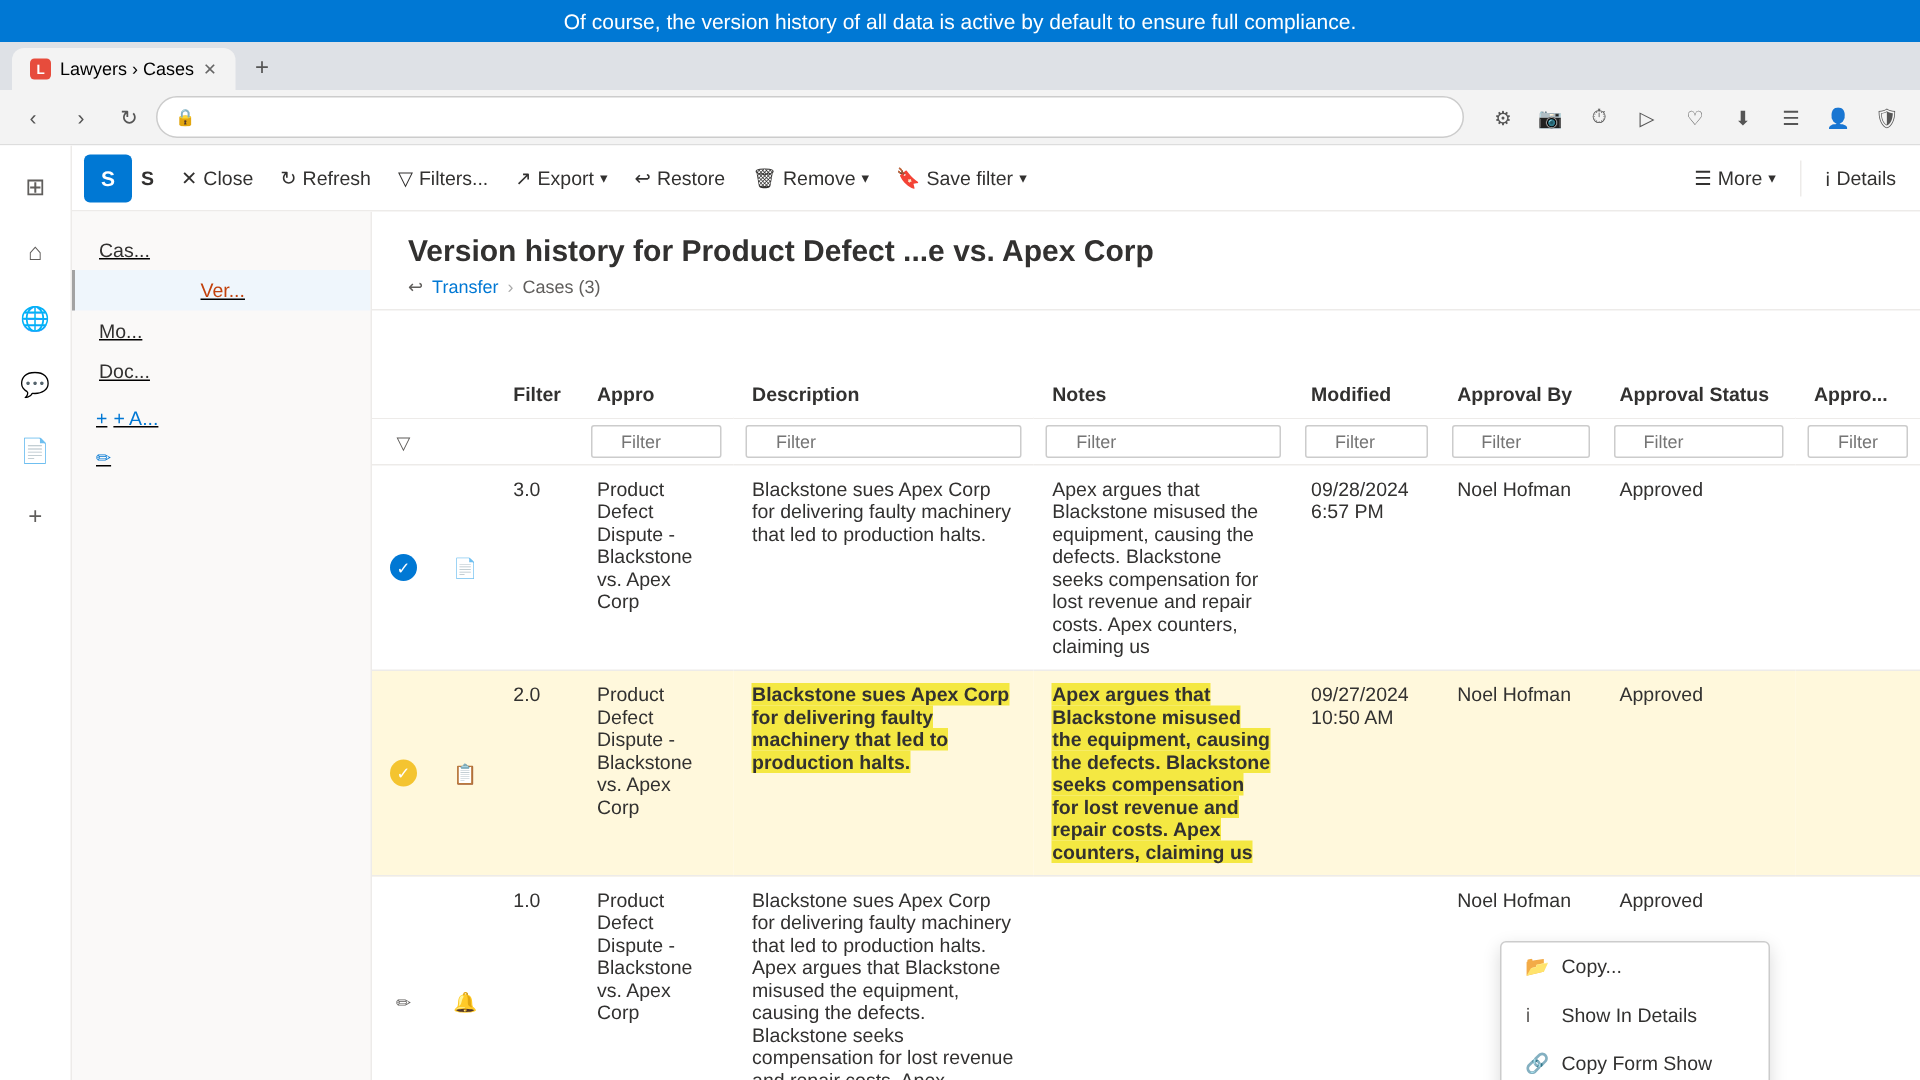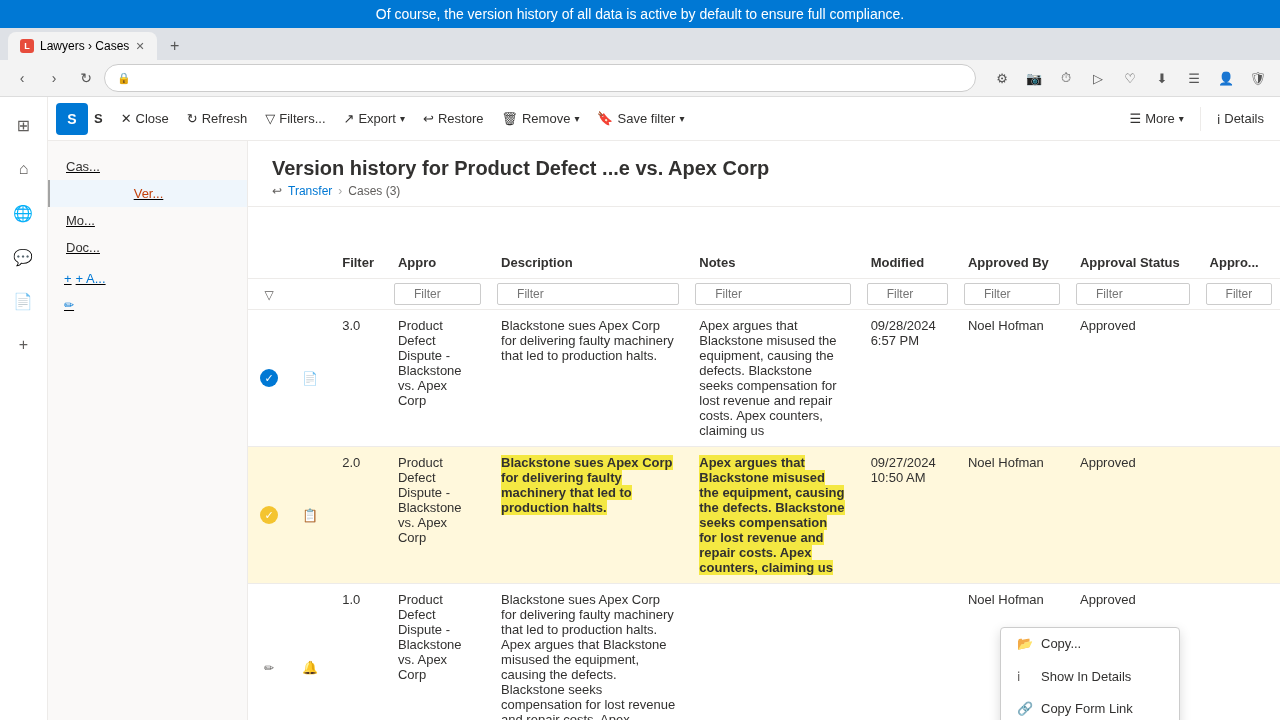--- a/index.html
+++ b/index.html
@@ -493,21 +493,21 @@
           <table>
             <thead>
               <tr>
                 <th class="icon-col"></th>
                 <th class="icon-col"></th>
                 <th>Filter</th>
                 <th>Appro</th>
                 <th>Description</th>
                 <th>Notes</th>
                 <th>Modified</th>
-                <th>Approved By</th>
+                <th>Approval By</th>
                 <th>Approval Status</th>
                 <th>Appro...</th>
               </tr>
               <tr class="filter-row">
                 <td class="icon-col">
                   <span style="font-size:12px;color:#605e5c;">▽</span>
                 </td>
                 <td></td>
                 <td></td>
                 <td><input class="filter-input" placeholder="Filter" style=""></td>
@@ -582,21 +582,21 @@
             <div class="context-menu-item">
               <span class="menu-icon">📂</span>
               <span>Copy...</span>
             </div>
             <div class="context-menu-item">
               <span class="menu-icon">ℹ</span>
               <span>Show In Details</span>
             </div>
             <div class="context-menu-item">
               <span class="menu-icon">🔗</span>
-              <span>Copy Form Link</span>
+              <span>Copy Form Show</span>
             </div>
             <div class="context-menu-item">
               <span class="menu-icon">📋</span>
               <span>Copy For Transfer</span>
             </div>
             <div class="context-menu-item">
               
               
             </div>
 

